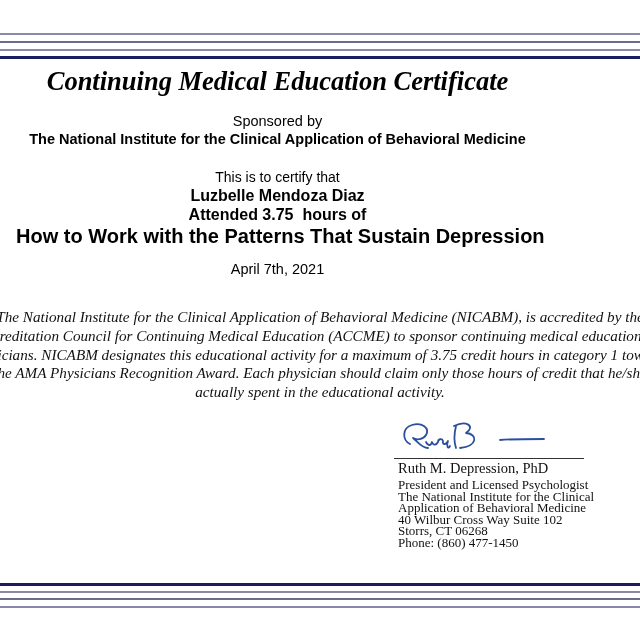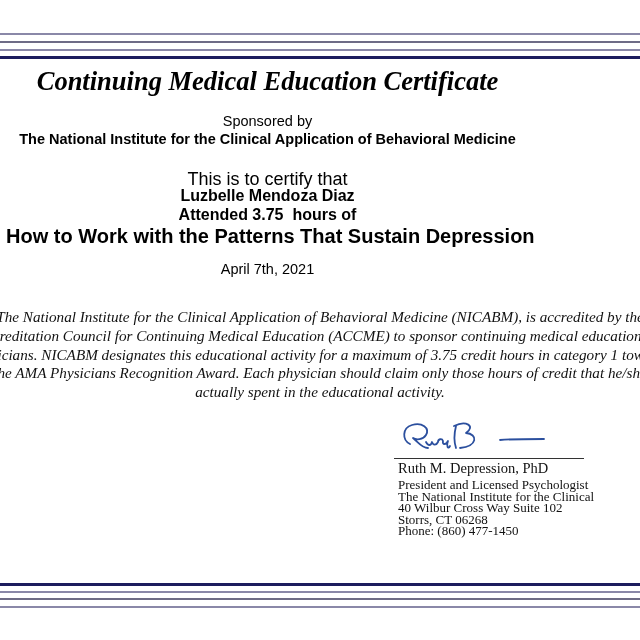--- a/index.html
+++ b/index.html
@@ -1,26 +1,26 @@
 <!DOCTYPE html>
 <html><head>
 <meta charset="utf-8">
 <style>
   html, body { margin:0; padding:0; }
   body { width:640px; height:640px; background:#ffffff; position:relative; overflow:hidden; }
   .stripe { position:absolute; left:0; width:640px; }
   .s-light { height:2px; background:#8a88a8; }
   .s-mid { height:2px; background:#6e6c86; }
   .s-dark { height:3px; background:#1c1c5e; }
-  .center { position:absolute; left:6px; width:523px; text-align:center; white-space:nowrap; color:#000; }
+  .center { position:absolute; left:16px; width:523px; text-align:center; white-space:nowrap; color:#000; }
   .title { top:66px; font-family:"Liberation Serif", serif; font-style:italic; font-weight:bold; font-size:26.5px; }
   .sans { font-family:"Liberation Sans", sans-serif; }
   .sponsor-label { top:113px; font-size:14.5px; }
   .sponsor-org { top:131px; font-size:14.5px; font-weight:bold; }
-  .certify { top:169px; font-size:18px; }
+  .certify { top:169px; font-size:14px; }
   .name { top:187px; font-size:16px; font-weight:bold; }
   .hours { top:206px; font-size:16px; font-weight:bold; }
   .course { top:225px; font-size:20px; font-weight:bold; }
   .date { top:261px; font-size:14.5px; }
   .para { position:absolute; left:-40px; width:720px; top:308px; text-align:center; font-family:"Liberation Serif", serif; font-style:italic; font-size:15.2px; line-height:18.8px; color:#111; }
   .para div { white-space:nowrap; }
   .sig-svg { position:absolute; left:396px; top:418px; }
   .sig-line { position:absolute; left:394px; top:458px; width:190px; height:1px; background:#333; }
   .signer { position:absolute; left:398px; top:460px; font-family:"Liberation Serif", serif; font-size:14.5px; color:#111; white-space:nowrap; }
   .signer-details { position:absolute; left:398px; top:479px; font-family:"Liberation Serif", serif; font-size:13px; line-height:11.6px; color:#111; }
@@ -62,20 +62,21 @@
     <path d="M58 8 C 70 2, 80 8, 70 15 C 82 16, 82 28, 64 30"></path>
     <path d="M104 22 C 115 21, 135 21, 148 21"></path>
   </g>
 </svg>
 <div class="sig-line"></div>
 
 <div class="signer">Ruth M. Depression, PhD</div>
 <div class="signer-details">
   <div>President and Licensed Psychologist</div>
   <div>The National Institute for the Clinical</div>
+  <div>Application of Behavioral Medicine</div>
   <div>40 Wilbur Cross Way Suite 102</div>
   <div>Storrs, CT 06268</div>
   <div>Phone: (860) 477-1450</div>
 </div>
 
 <div class="stripe s-dark" style="top:583px;"></div>
 <div class="stripe s-light" style="top:591px;"></div>
 <div class="stripe s-mid" style="top:598px;"></div>
 <div class="stripe s-light" style="top:606px;"></div>
 

